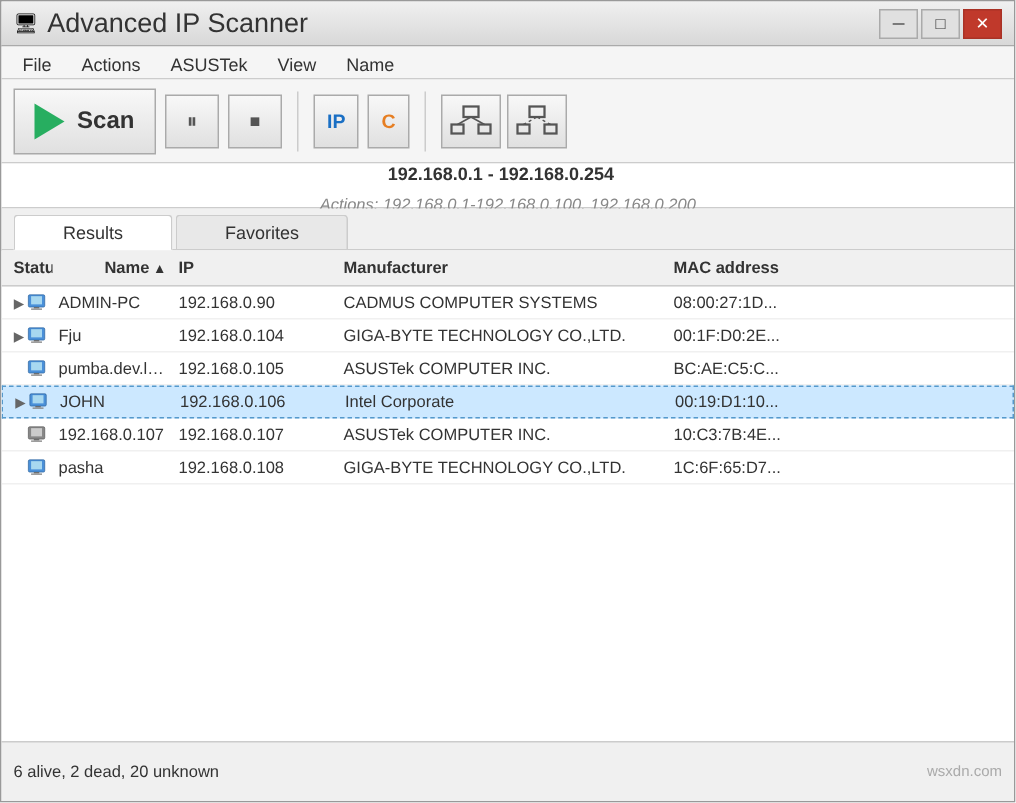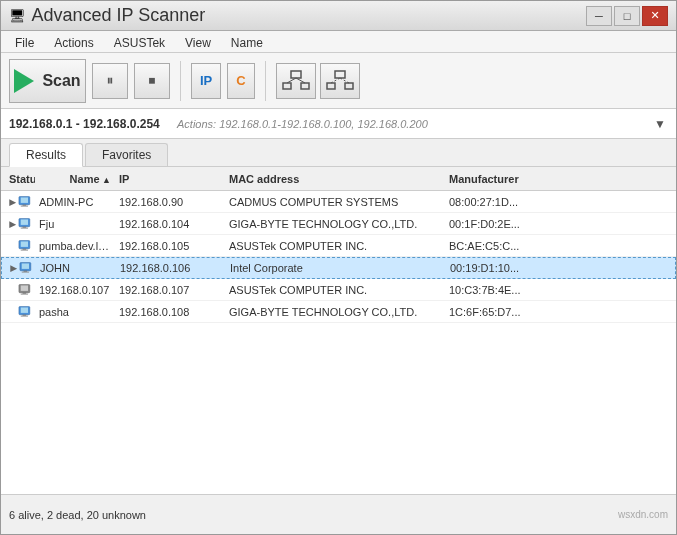--- a/index.html
+++ b/index.html
@@ -79,21 +79,21 @@
       display: flex;
       align-items: center;
       padding: 4px 8px;
       border-bottom: 1px solid #ccc;
       gap: 6px;
     }
     .scan-btn {
       background: linear-gradient(to bottom, #f8f8f8, #e0e0e0);
       border: 1px solid #aaa;
       height: 44px;
-      width: 77px;
+      width: 95px;
       display: flex;
       align-items: center;
       justify-content: center;
       gap: 8px;
       cursor: pointer;
       font-size: 16px;
       font-weight: bold;
       color: #333;
     }
     .play-icon {
@@ -162,20 +162,21 @@
       cursor: pointer;
     }
     .address-bar {
       height: 30px;
       background: white;
       border-bottom: 1px solid #ccc;
       display: flex;
       align-items: center;
       padding: 0 8px;
       gap: 8px;
+      flex-direction: column;
     }
     .address-input {
       font-size: 12px;
       color: #333;
       font-weight: bold;
       width: 160px;
     }
     .address-example {
       font-size: 11px;
       color: #888;
@@ -188,21 +189,21 @@
       color: #555;
       cursor: pointer;
     }
     .tabs-bar {
       display: flex;
       padding: 4px 8px 0;
       background: #f0f0f0;
       border-bottom: 1px solid #ccc;
     }
     .tab {
-      padding: 4px 16px;
+      padding: 4px 32px;
       border: 1px solid #ccc;
       border-bottom: none;
       background: #e8e8e8;
       cursor: pointer;
       font-size: 12px;
       color: #333;
       margin-right: 2px;
       border-radius: 3px 3px 0 0;
     }
     .tab.active {
@@ -371,22 +372,22 @@
   <div class="tabs-bar">
     <div class="tab active">Results</div>
     <div class="tab">Favorites</div>
   </div>
 
   <div class="results-area">
     <div class="table-header">
       <div class="th">Status</div>
       <div class="th sortable">Name</div>
       <div class="th">IP</div>
+      <div class="th">Manufacturer</div>
       <div class="th">MAC address</div>
-      <div class="th">Manufacturer</div>
     </div>
     <div class="table-body">
 
       <div class="table-row">
         <div class="td expand">
           <span class="expand-arrow">▶</span>
           <svg class="monitor-svg" viewBox="0 0 14 14">
             <rect x="1" y="1" width="12" height="9" rx="1" fill="#4a90d9" stroke="#2a6099" stroke-width="0.5"></rect>
             <rect x="3" y="2" width="8" height="6" fill="#a8d8f0"></rect>
             <rect x="5" y="10" width="4" height="1" fill="#666"></rect>

